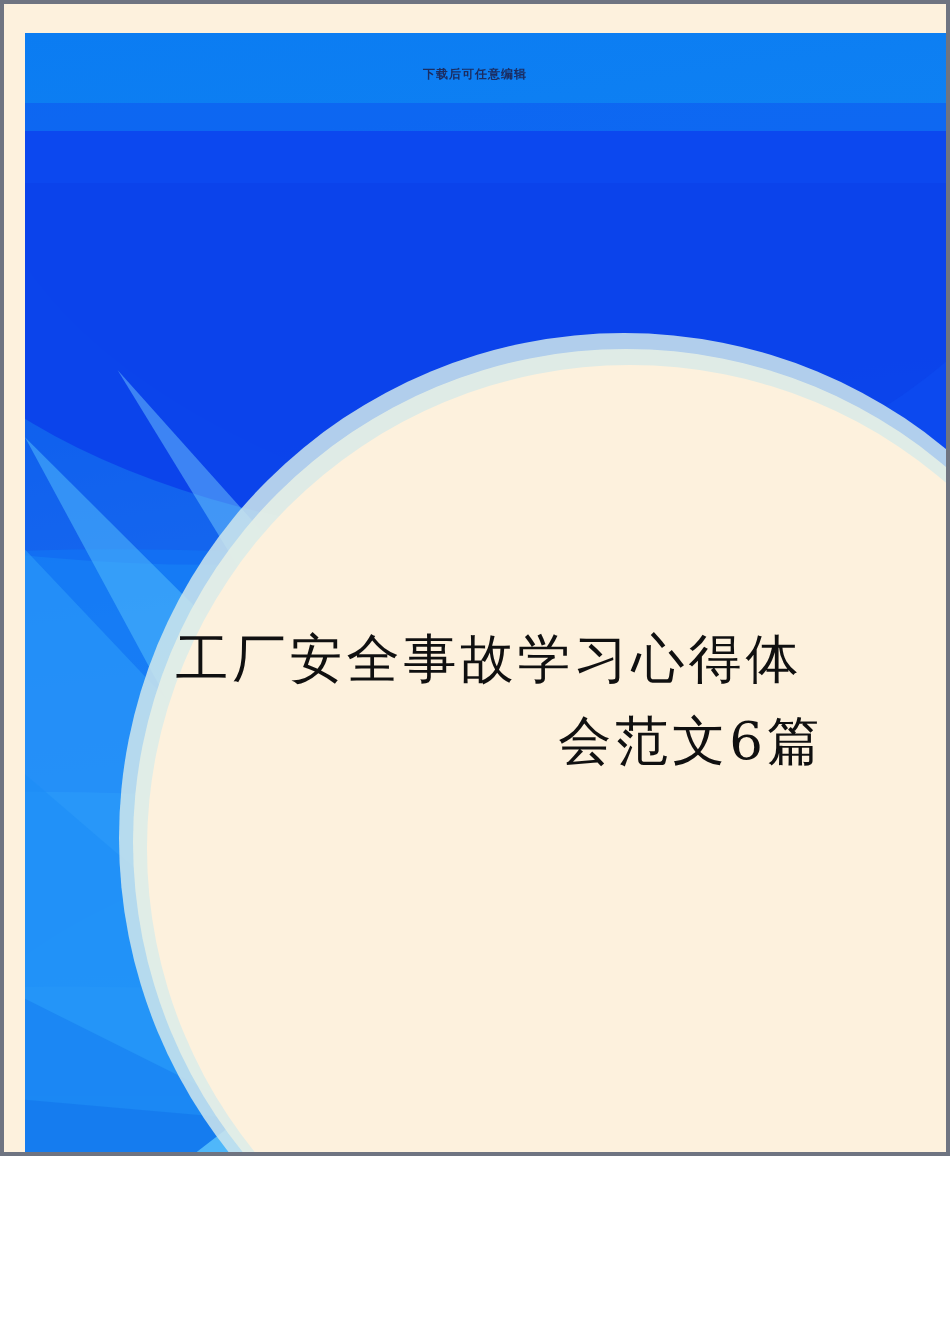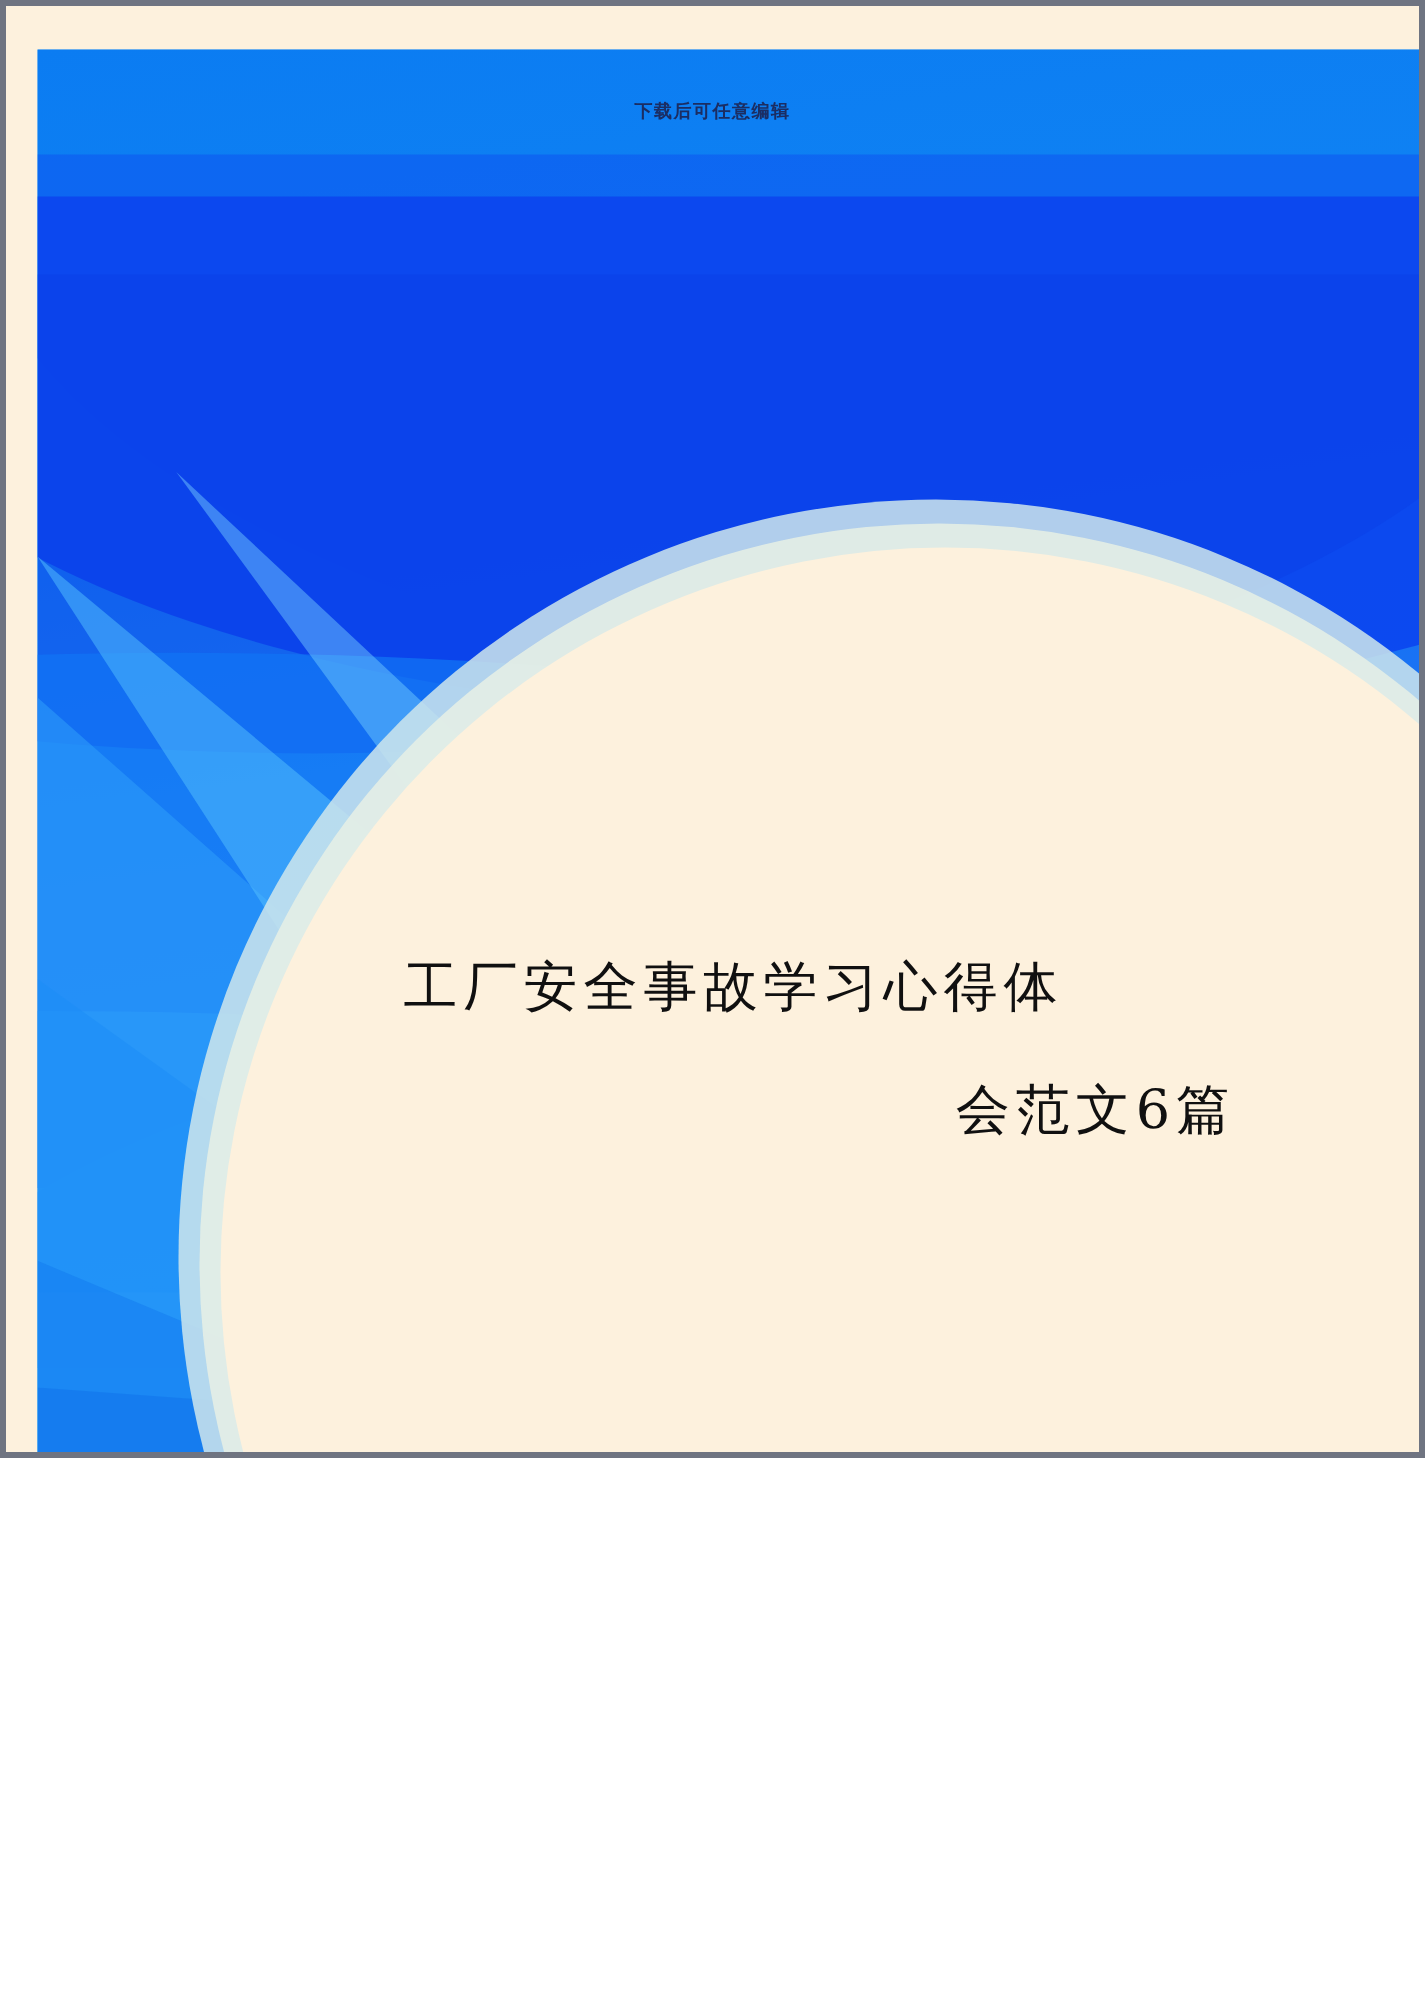--- a/index.html
+++ b/index.html
@@ -4,21 +4,21 @@
 <style>
   html,body{margin:0;padding:0;background:#ffffff;}
   body{
     font-family:"Liberation Serif", serif;
     width:950px;height:1344px;overflow:hidden;
   }
 
   
   #doc-frame{
     position:relative;
-    width:950px;height:972px;
+    width:950px;height:1156px;
     box-sizing:border-box;
     border-top:4px solid #6f7481;
     border-left:4px solid #6f7481;
     border-right:4px solid #6f7481;
     border-bottom:4px solid #6f7481;
     background:#fdf1dd;
     overflow:hidden;
   }
 
   
@@ -170,21 +170,21 @@
   }
 
   
   #title-block{
     position:absolute;
     left:150px;top:614px;width:670px;
     z-index:45;
     text-align:center;
     color:#101010;
     font-family:"DejaVu Serif", serif;
-    font-size:36px;
+    font-size:53px;
     line-height:82px;
     letter-spacing:4px;
     font-weight:400;
   }
   #title-line-1{display:block;white-space:nowrap;}
   #title-line-2{display:block;white-space:nowrap;text-align:right;}
 </style>
 </head>
 <body>
 

